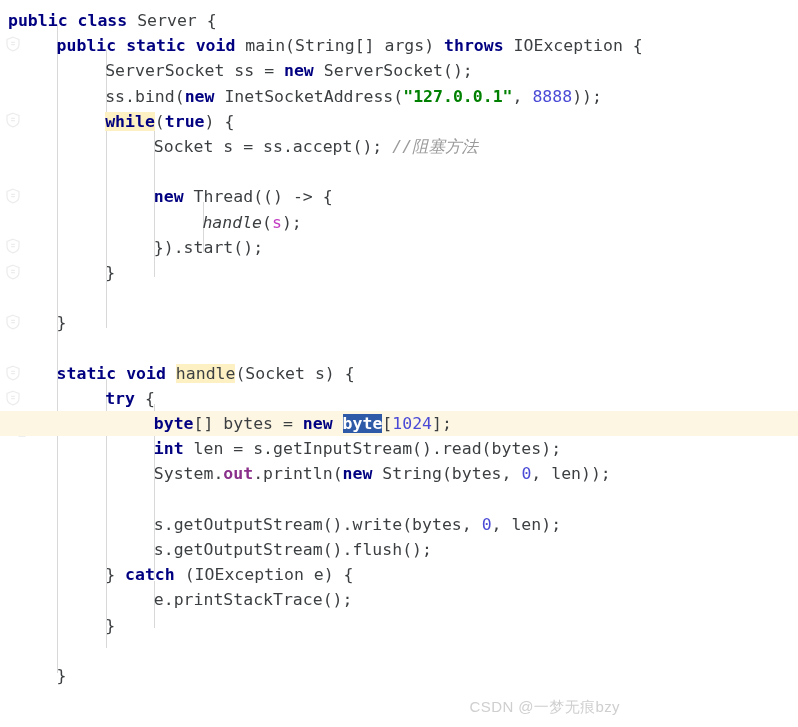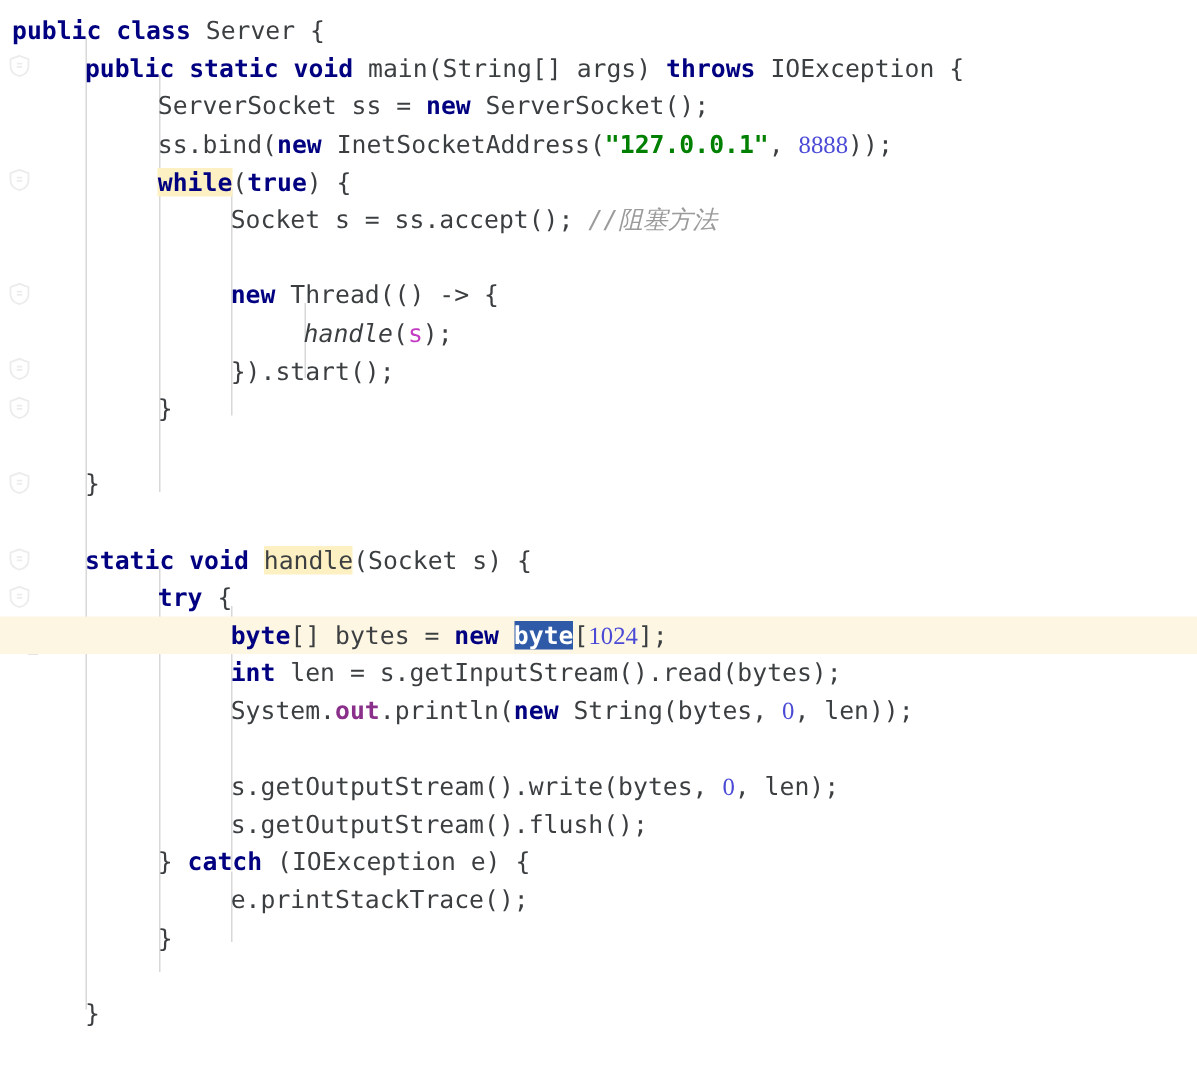--- a/index.html
+++ b/index.html
@@ -72,21 +72,21 @@
   .guide {
     position: absolute;
     width: 1px;
     background: #d8d8d8;
   }
 
   
   .kw   { color: #000080; font-weight: bold; }
   .ident{ color: #3c3f41; }
   .str  { color: #008000; font-weight: bold; }
-  .num  { color: #4a4ad6; font-family: Liberation Serif, serif; }
+  .num  { color: #4a4ad6; }
   .cmt  { color: #9b9b9b; font-style: italic; }
   .stat { color: #8a2f8a; font-weight: bold; }
   .param{ color: #c23bc2; }
   .mth  { font-style: italic; color: #3c3f41; }
   .hl   { background: #fdf1c4; }
   .sel  { background: #2f5aa8; color: #ffffff; }
   .sel.kw { color: #ffffff; }
 
   
   .watermark {
@@ -172,13 +172,14 @@
         <circle cx="7.2" cy="6.2" r="2.2" fill="#f7c75a"></circle>
         <rect x="5.6" y="13.6" width="6.8" height="3.0" rx="0.7" fill="#cfcfcf"></rect>
         <rect x="6.2" y="14.3" width="5.6" height="0.8" fill="#ffffff"></rect>
         <rect x="6.2" y="15.5" width="5.6" height="0.8" fill="#ffffff"></rect>
       </svg>
     </div>
   </div>
 
   <div class="code" id="code" style="padding-top: 8px;"><div class="line"><span style="display: inline-block; padding-left: 8px;"><span class="kw">public</span><span class="ident"> </span><span class="kw">class</span><span class="ident"> Server {</span></span></div><div class="line"><span style="display: inline-block; padding-left: 56.6px;"><span class="kw">public</span><span class="ident"> </span><span class="kw">static</span><span class="ident"> </span><span class="kw">void</span><span class="ident"> main(String[] args) </span><span class="kw">throws</span><span class="ident"> IOException {</span></span></div><div class="line"><span style="display: inline-block; padding-left: 105.2px;"><span class="ident">ServerSocket ss = </span><span class="kw">new</span><span class="ident"> ServerSocket();</span></span></div><div class="line"><span style="display: inline-block; padding-left: 105.2px;"><span class="ident">ss.bind(</span><span class="kw">new</span><span class="ident"> InetSocketAddress(</span><span class="str">"127.0.0.1"</span><span class="ident">, </span><span class="num">8888</span><span class="ident">));</span></span></div><div class="line"><span style="display: inline-block; padding-left: 105.2px;"><span class="kw hl">while</span><span class="ident">(</span><span class="kw">true</span><span class="ident">) {</span></span></div><div class="line"><span style="display: inline-block; padding-left: 153.8px;"><span class="ident">Socket s = ss.accept(); </span><span class="cmt">//阻塞方法</span></span></div><div class="line"><span style="display: inline-block; padding-left: 8px;">&nbsp;</span></div><div class="line"><span style="display: inline-block; padding-left: 153.8px;"><span class="kw">new</span><span class="ident"> Thread(() -&gt; {</span></span></div><div class="line"><span style="display: inline-block; padding-left: 202.4px;"><span class="mth">handle</span><span class="ident">(</span><span class="param">s</span><span class="ident">);</span></span></div><div class="line"><span style="display: inline-block; padding-left: 153.8px;"><span class="ident">}).start();</span></span></div><div class="line"><span style="display: inline-block; padding-left: 105.2px;"><span class="ident">}</span></span></div><div class="line"><span style="display: inline-block; padding-left: 8px;">&nbsp;</span></div><div class="line"><span style="display: inline-block; padding-left: 56.6px;"><span class="ident">}</span></span></div><div class="line"><span style="display: inline-block; padding-left: 8px;">&nbsp;</span></div><div class="line"><span style="display: inline-block; padding-left: 56.6px;"><span class="kw">static</span><span class="ident"> </span><span class="kw">void</span><span class="ident"> </span><span class="ident hl">handle</span><span class="ident">(Socket s) {</span></span></div><div class="line"><span style="display: inline-block; padding-left: 105.2px;"><span class="kw">try</span><span class="ident"> {</span></span></div><div class="line line-hl"><span style="display: inline-block; padding-left: 153.8px;"><span class="kw">byte</span><span class="ident">[] bytes = </span><span class="kw">new</span><span class="ident"> </span><span class="kw sel">byte</span><span class="ident">[</span><span class="num">1024</span><span class="ident">];</span></span></div><div class="line"><span style="display: inline-block; padding-left: 153.8px;"><span class="kw">int</span><span class="ident"> len = s.getInputStream().read(bytes);</span></span></div><div class="line"><span style="display: inline-block; padding-left: 153.8px;"><span class="ident">System.</span><span class="stat">out</span><span class="ident">.println(</span><span class="kw">new</span><span class="ident"> String(bytes, </span><span class="num">0</span><span class="ident">, len));</span></span></div><div class="line"><span style="display: inline-block; padding-left: 8px;">&nbsp;</span></div><div class="line"><span style="display: inline-block; padding-left: 153.8px;"><span class="ident">s.getOutputStream().write(bytes, </span><span class="num">0</span><span class="ident">, len);</span></span></div><div class="line"><span style="display: inline-block; padding-left: 153.8px;"><span class="ident">s.getOutputStream().flush();</span></span></div><div class="line"><span style="display: inline-block; padding-left: 105.2px;"><span class="ident">} </span><span class="kw">catch</span><span class="ident"> (IOException e) {</span></span></div><div class="line"><span style="display: inline-block; padding-left: 153.8px;"><span class="ident">e.printStackTrace();</span></span></div><div class="line"><span style="display: inline-block; padding-left: 105.2px;"><span class="ident">}</span></span></div><div class="line"><span style="display: inline-block; padding-left: 8px;">&nbsp;</span></div><div class="line"><span style="display: inline-block; padding-left: 56.6px;"><span class="ident">}</span></span></div></div>
 
+  <div class="watermark">CSDN @一梦无痕bzy</div>
 </div>
 
 </body></html>

